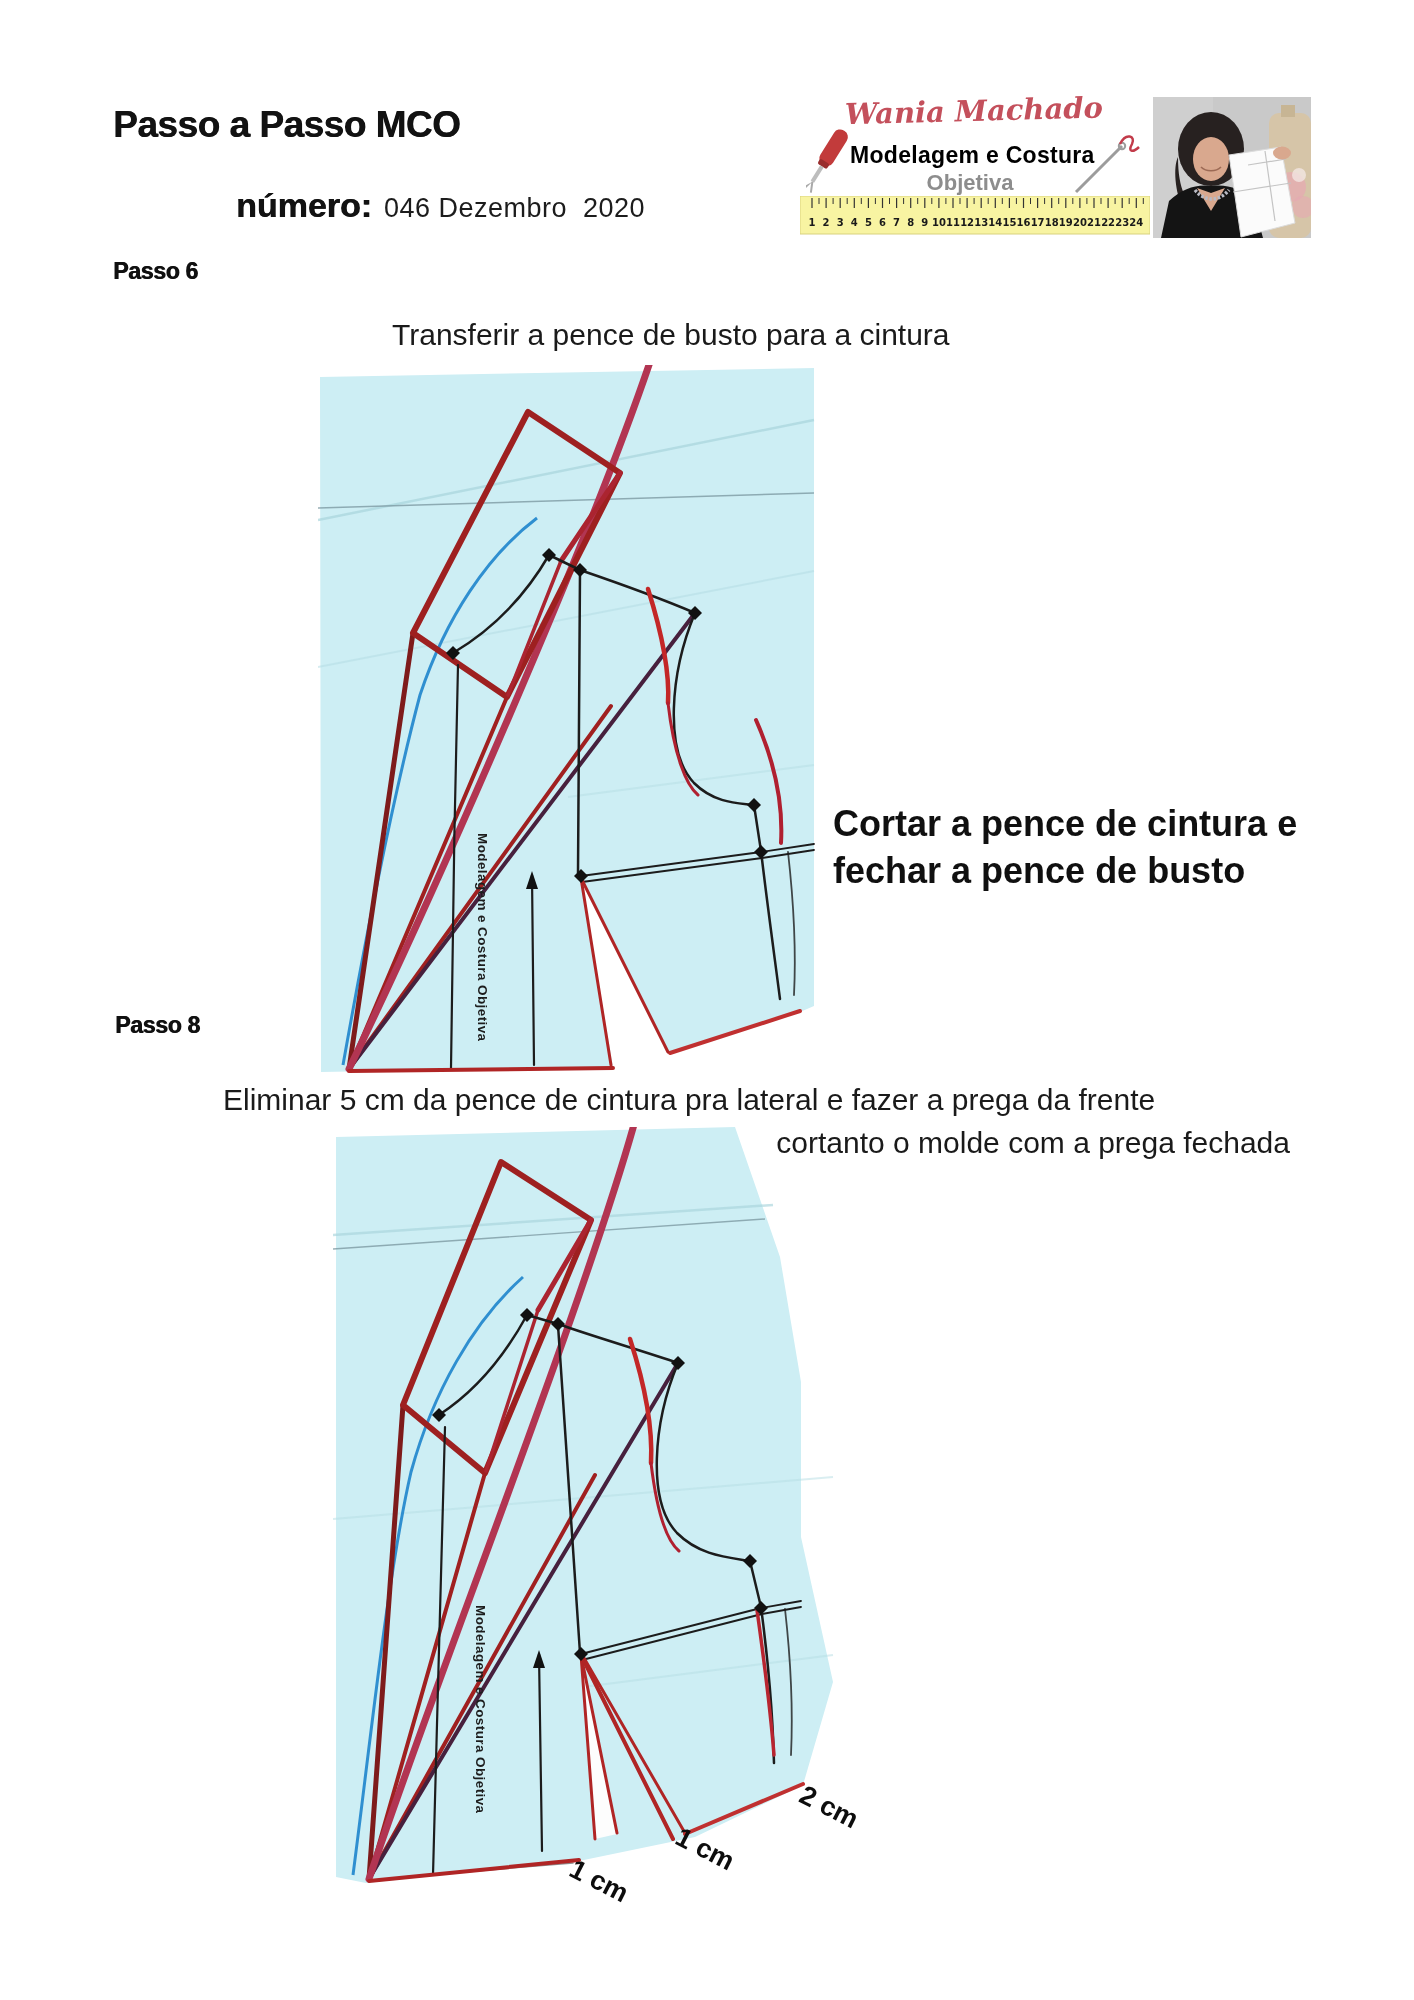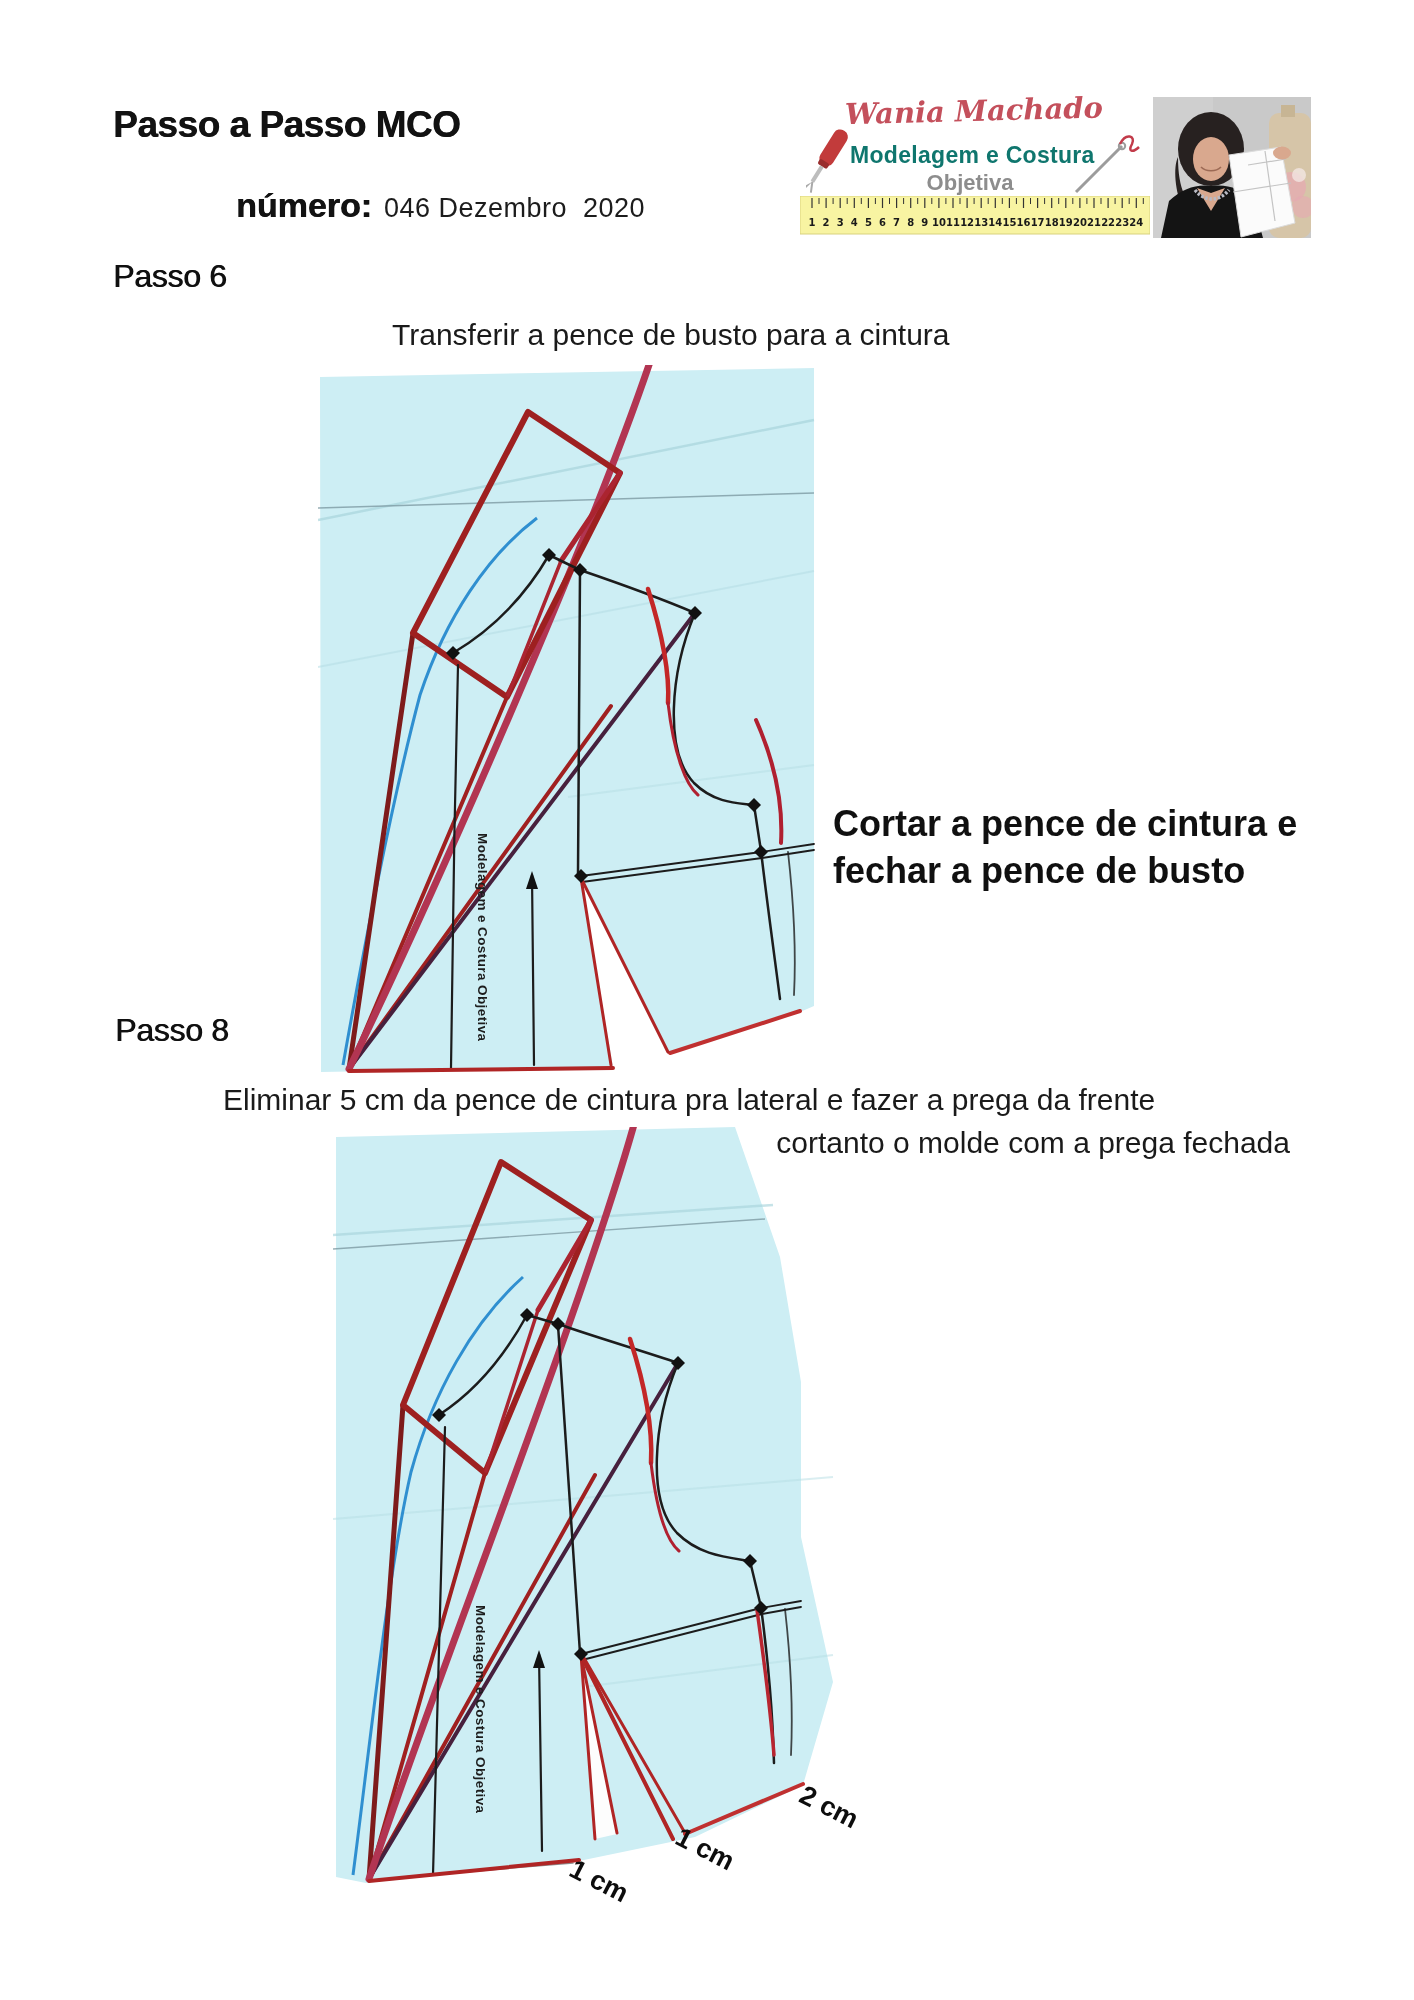--- a/index.html
+++ b/index.html
@@ -14,24 +14,24 @@
   }
   .hdr-line2{left:227px;top:168px;white-space:pre;color:#121212;}
   .hdr-line2 .numlab{font-size:34px;font-weight:bold;text-shadow:0.6px 0 0 currentColor;}
   .hdr-line2 .numval{font-size:27px;font-weight:400;margin-left:12px;letter-spacing:0.5px;color:#1c1c1c;}
   .brand-script{
     left:845px;top:94px;width:250px;text-align:center;
     font-family:"DejaVu Serif",serif;font-style:italic;font-weight:bold;
     font-size:29px;color:#c4505c;transform:rotate(-1.5deg);white-space:nowrap;
   }
   .brand-l1{left:850px;top:142px;width:240px;text-align:center;font-size:23px;
-    font-weight:bold;color:#0f766e;letter-spacing:0.3px;white-space:nowrap;}
+    font-weight:bold;color:#000000;letter-spacing:0.3px;white-space:nowrap;}
   .brand-l2{left:850px;top:170px;width:240px;text-align:center;font-size:22px;
     font-weight:bold;color:#8d8d8d;}
-  .step-heading{font-size:32px;font-weight:normal;color:#101010;
+  .step-heading{font-size:23px;font-weight:bold;color:#101010;
     text-shadow:0.7px 0 0 currentColor;letter-spacing:-0.3px;}
   .caption{font-size:30px;font-weight:400;color:#1a1a1a;white-space:nowrap;}
   .side-note{
     left:833px;top:800px;width:382px;text-align:center;
     font-size:36px;font-weight:bold;color:#101010;line-height:47px;white-space:nowrap;
   }
   svg{display:block;}
   
   .bk{stroke:#1c1c1c;fill:none;stroke-linecap:round;}
   .rd{fill:none;stroke-linecap:round;stroke-linejoin:round;}

